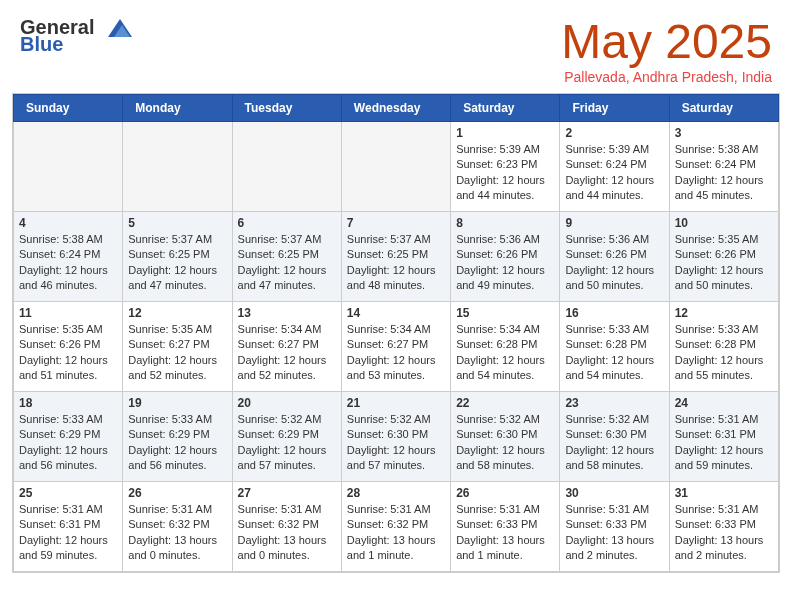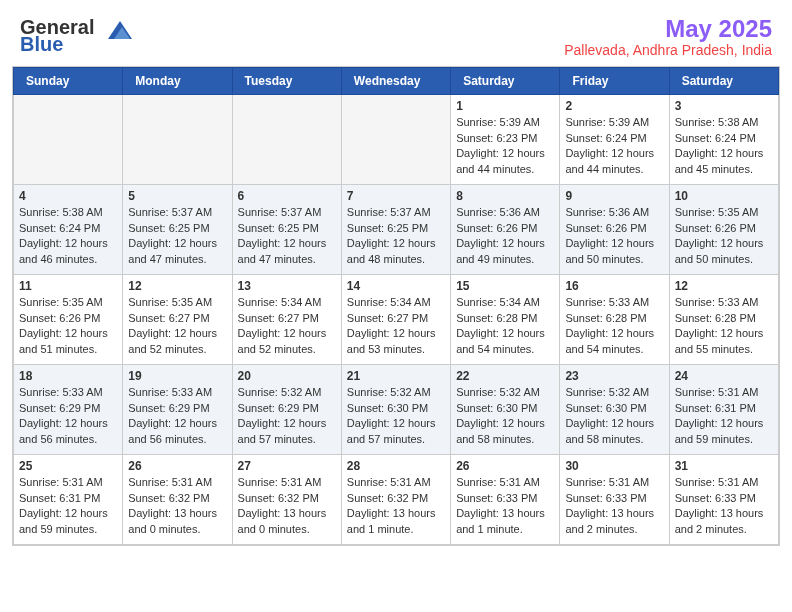--- a/index.html
+++ b/index.html
@@ -17,21 +17,21 @@
       justify-content: space-between;
       align-items: flex-start;
     }
     .logo {
       display: flex;
       flex-direction: column;
       align-items: flex-start;
     }
     .logo-text {
       display: flex;
-      align-items: flex-end;
+      align-items: center;
       gap: 12px;
     }
     .logo-general {
       font-size: 20px;
       font-weight: bold;
       color: #333;
     }
     .logo-blue {
       font-size: 20px;
       font-weight: bold;
@@ -40,23 +40,23 @@
     .logo-icon {
       width: 24px;
       height: 18px;
       display: inline-block;
       margin-left: 2px;
     }
     .title-section {
       text-align: right;
     }
     .month-title {
-      font-size: 24px;
-      font-weight: bold;
-      color: #8b5cf6;
+      font-size: 48px;
+      font-weight: normal;
+      color: #c2410c;
       line-height: 1.1;
     }
     .location {
       font-size: 14px;
       color: #ef4444;
     }
     .calendar {
       margin: 0 12px 12px 12px;
       border: 1px solid #ccc;
       border-collapse: collapse;

